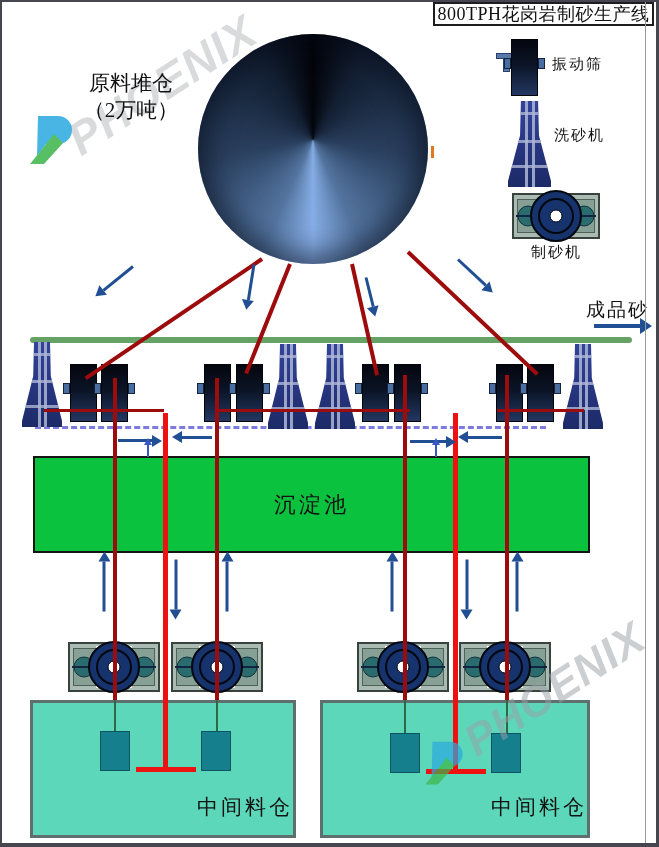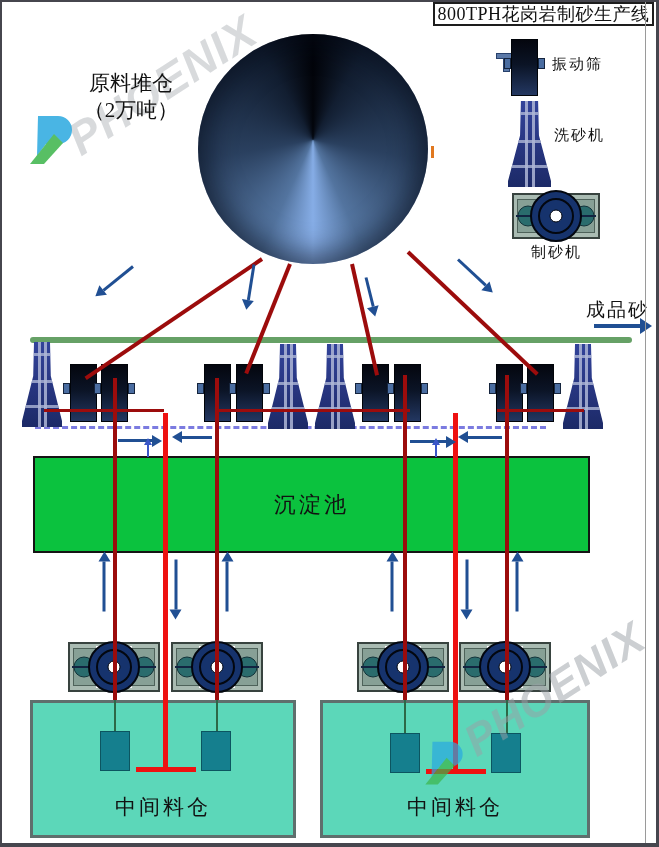--- a/index.html
+++ b/index.html
@@ -31,21 +31,21 @@
       #121e31 210deg,#2a405f 280deg,#53749f 335deg,#86ade6 360deg);
     box-shadow:inset 0 0 26px 10px rgba(4,9,22,.55);}
   .pilelabel{left:68px;top:70px;width:126px;text-align:center;font-size:21px;line-height:27px;z-index:4;}
   .tick{left:431px;top:146px;width:3px;height:12px;background:#e07820;z-index:4;}
 
   
   .belt{left:30px;top:337px;width:602px;height:6px;background:#66a166;border-radius:3px;z-index:2;}
   .pool{left:33px;top:456px;width:557px;height:97px;background:#0bc23e;border:2px solid #141414;z-index:3;
         text-align:center;font-size:22px;line-height:93px;letter-spacing:3px;}
   .bin{top:700px;height:138px;background:#5cd7b9;border:3px solid #5f6f6d;z-index:3;}
-  .binlabel{position:absolute;left:0;right:0;bottom:14px;text-align:center;font-size:21px;letter-spacing:3px;}
+  .binlabel{position:absolute;left:0;right:0;bottom:14px;text-align:right;font-size:21px;letter-spacing:3px;}
   .bsq{position:absolute;width:30px;height:40px;background:#157f8e;border:1px solid #0c5560;z-index:4;}
   .stem{position:absolute;width:2px;background:#2d6847;z-index:4;}
 
   
   .dash{left:35px;top:426px;width:511px;height:0;border-top:3px dashed #7b7be0;z-index:2;}
 
   
   .fslabel{left:586px;top:297px;font-size:19px;letter-spacing:2px;z-index:4;text-align:right;}
 
   

